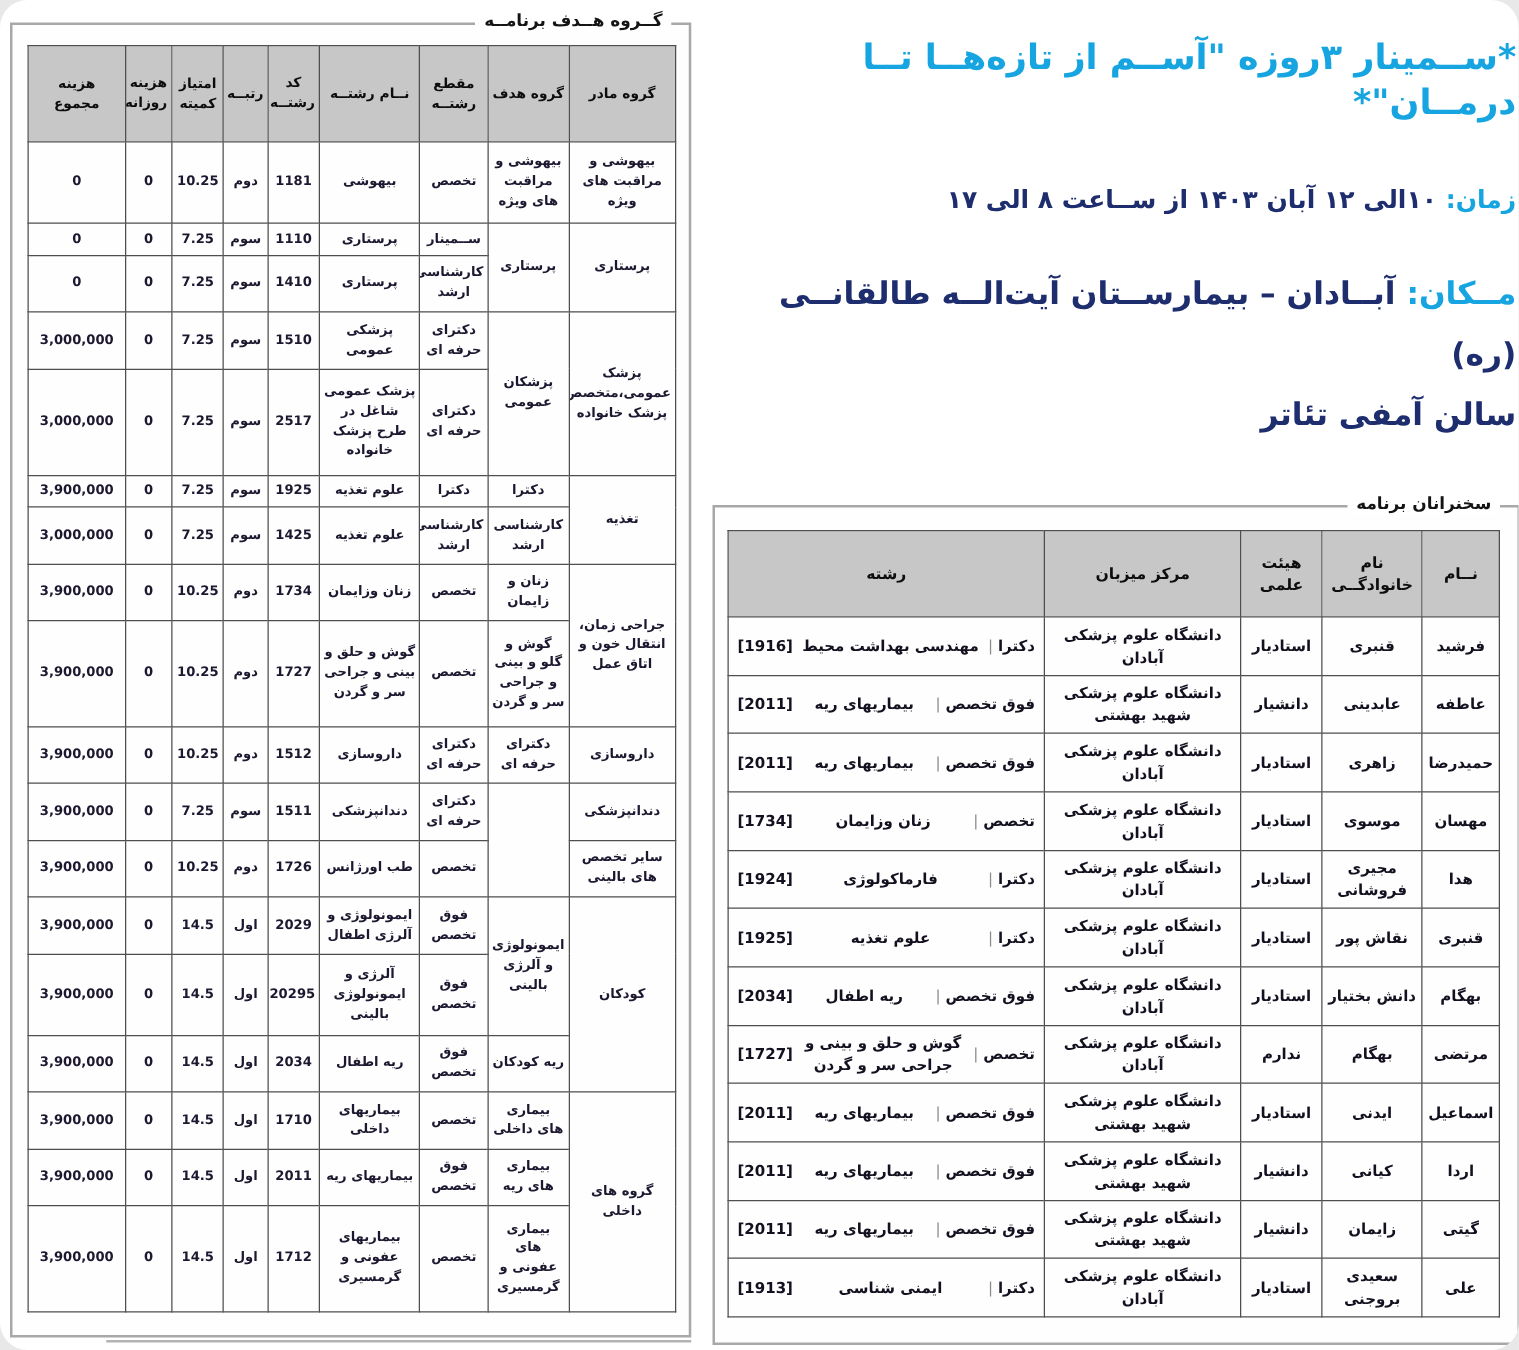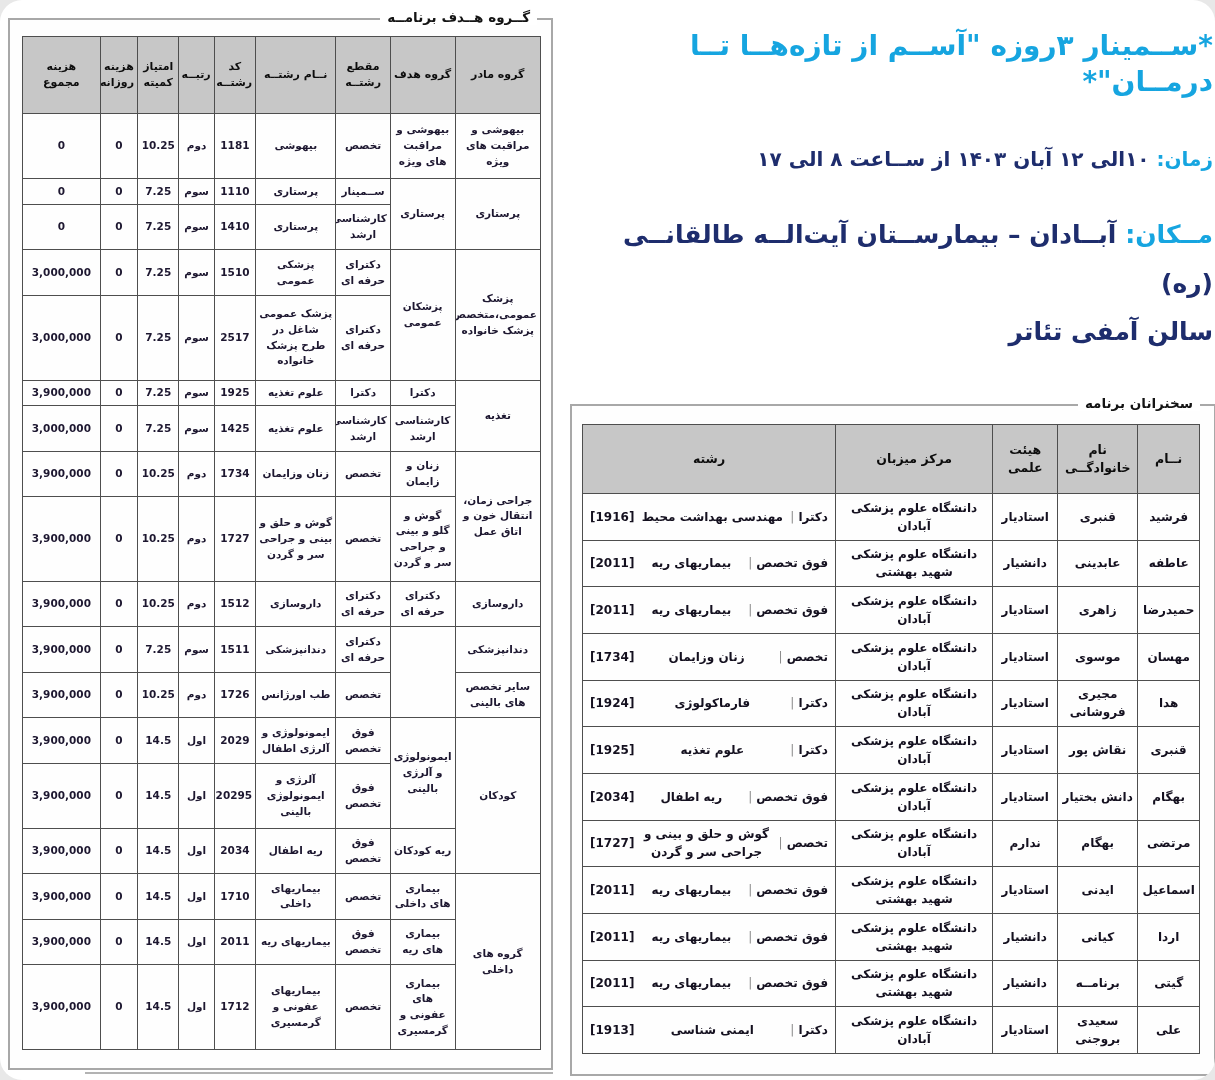--- a/index.html
+++ b/index.html
@@ -442,21 +442,21 @@
               <div class="field-cell-inner">
                 <span class="field-code">[2011]</span>
                 <span class="field-name">بیماریهای ریه</span>
                 <span class="field-sep">|</span>
                 <span class="field-degree">فوق تخصص</span>
               </div>
             </td>
           </tr>
           <tr>
             <td>گیتی</td>
-            <td>برنامــه</td>
+            <td>زایمان</td>
             <td>دانشیار</td>
             <td>دانشگاه علوم پزشکی شهید بهشتی</td>
             <td>
               <div class="field-cell-inner">
                 <span class="field-code">[2011]</span>
                 <span class="field-name">بیماریهای ریه</span>
                 <span class="field-sep">|</span>
                 <span class="field-degree">فوق تخصص</span>
               </div>
             </td>

